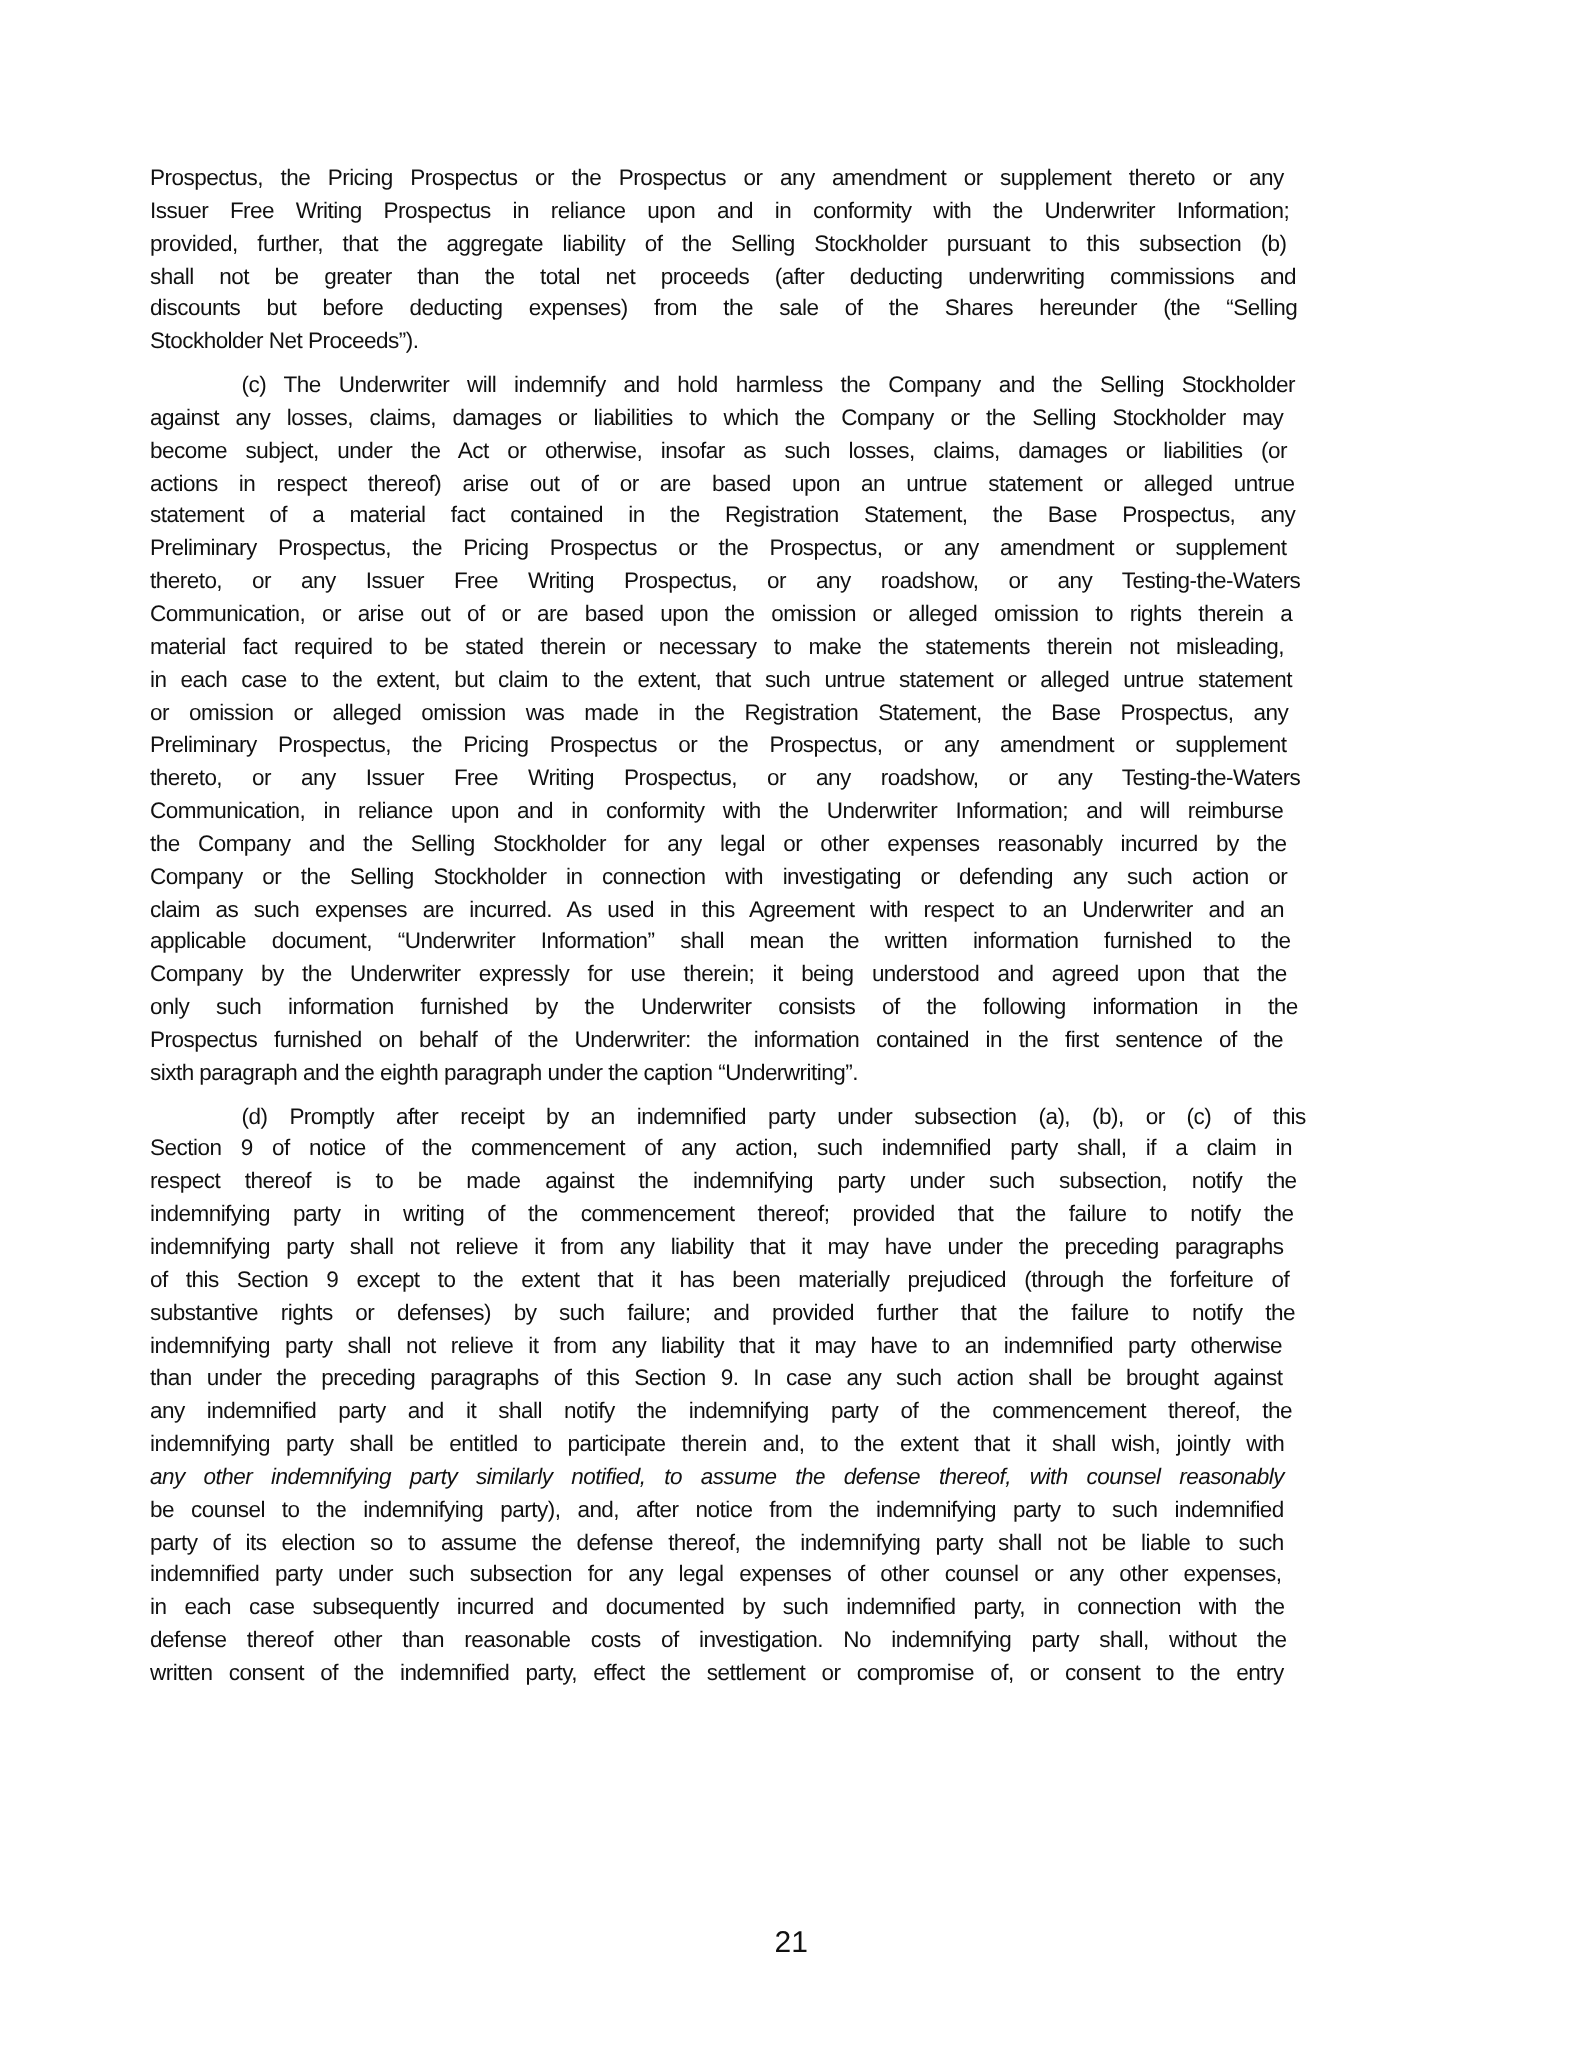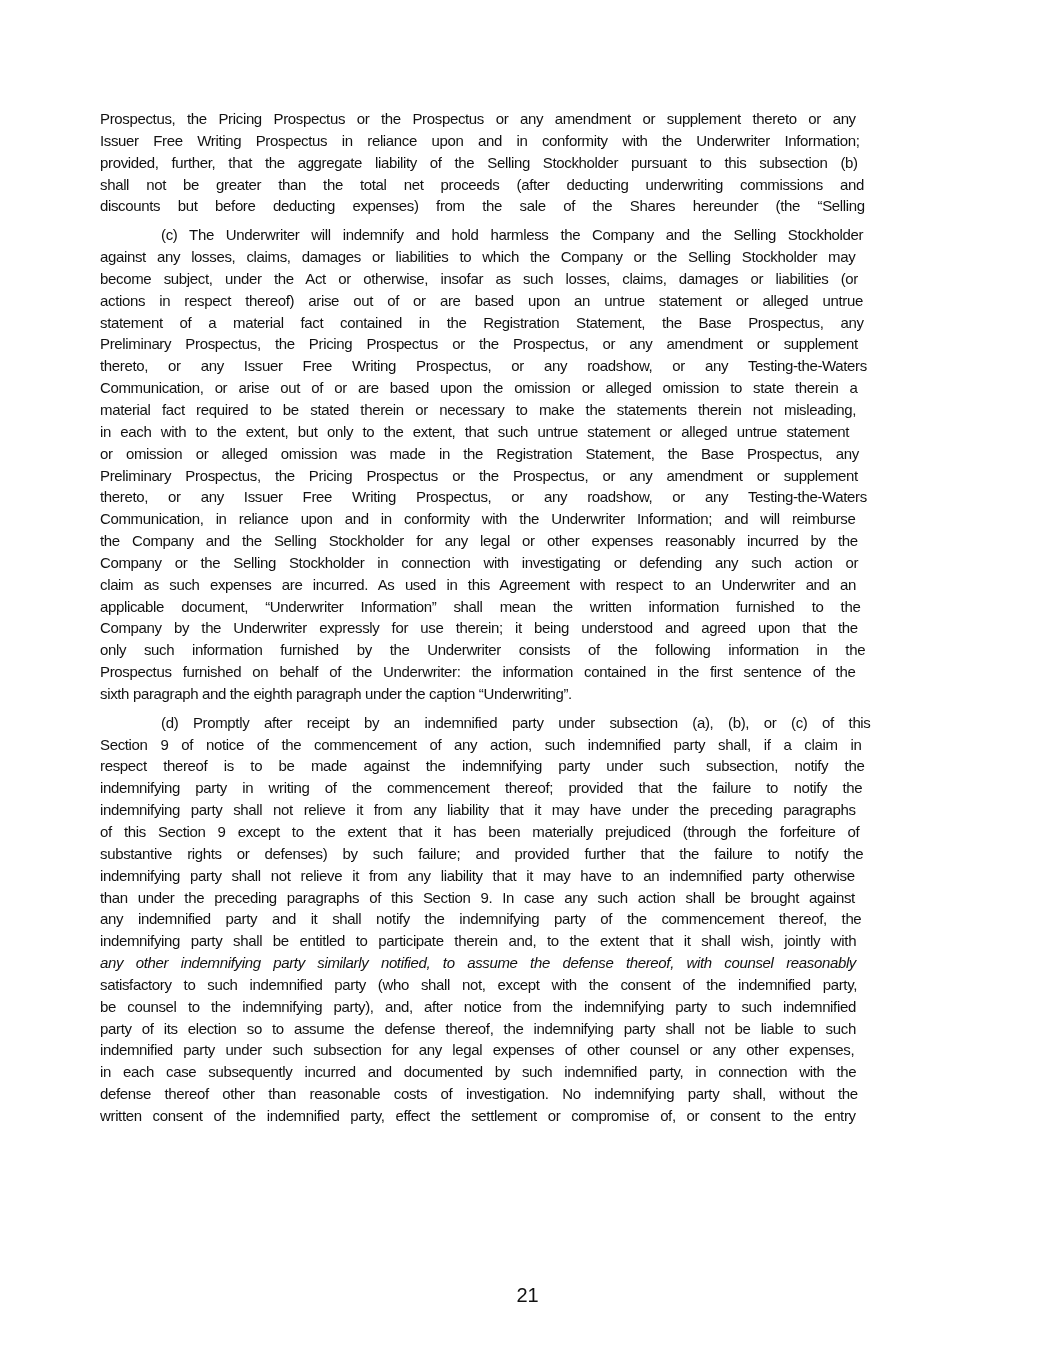--- a/index.html
+++ b/index.html
@@ -27,32 +27,33 @@
 </head>
 <body>
 
 <div class="page">
   <div class="para">
       <span class="line" style="word-spacing: 7.83705px; text-align: left; text-align-last: left;">Prospectus, the Pricing Prospectus or the Prospectus or any amendment or supplement thereto or any</span>
       <span class="line" style="word-spacing: 10.7007px; text-align: left; text-align-last: left;">Issuer Free Writing Prospectus in reliance upon and in conformity with the Underwriter Information;</span>
       <span class="line" style="word-spacing: 9.125px; text-align: left; text-align-last: left;">provided, further, that the aggregate liability of the Selling Stockholder pursuant to this subsection (b)</span>
       <span class="line" style="word-spacing: 13.2524px; text-align: left; text-align-last: left;">shall not be greater than the total net proceeds (after deducting underwriting commissions and</span>
       <span class="line" style="word-spacing: 13.7115px; text-align: left; text-align-last: left;">discounts but before deducting expenses) from the sale of the Shares hereunder (the “Selling</span>
+      <span class="line last">Stockholder Net Proceeds”).</span>
     </div>
   <div class="para">
       <span class="line indent" style="word-spacing: 8.09495px; text-align: left; text-align-last: left;">(c) The Underwriter will indemnify and hold harmless the Company and the Selling Stockholder</span>
       <span class="line" style="word-spacing: 7.21875px; text-align: left; text-align-last: left;">against any losses, claims, damages or liabilities to which the Company or the Selling Stockholder may</span>
       <span class="line" style="word-spacing: 8.55729px; text-align: left; text-align-last: left;">become subject, under the Act or otherwise, insofar as such losses, claims, damages or liabilities (or</span>
       <span class="line" style="word-spacing: 10.332px; text-align: left; text-align-last: left;">actions in respect thereof) arise out of or are based upon an untrue statement or alleged untrue</span>
       <span class="line" style="word-spacing: 13.0337px; text-align: left; text-align-last: left;">statement of a material fact contained in the Registration Statement, the Base Prospectus, any</span>
       <span class="line" style="word-spacing: 10.362px; text-align: left; text-align-last: left;">Preliminary Prospectus, the Pricing Prospectus or the Prospectus, or any amendment or supplement</span>
       <span class="line" style="word-spacing: 16.1862px; text-align: left; text-align-last: left;">thereto, or any Issuer Free Writing Prospectus, or any roadshow, or any Testing-the-Waters</span>
-      <span class="line" style="word-spacing: 7.33732px; text-align: left; text-align-last: left;">Communication, or arise out of or are based upon the omission or alleged omission to state therein a</span>
+      <span class="line" style="word-spacing: 7.33732px; text-align: left; text-align-last: left;">Communication, or arise out of or are based upon the omission or alleged omission to rights therein a</span>
       <span class="line" style="word-spacing: 7.55833px; text-align: left; text-align-last: left;">material fact required to be stated therein or necessary to make the statements therein not misleading,</span>
-      <span class="line" style="word-spacing: 5.55642px; text-align: left; text-align-last: left;">in each with to the extent, but only to the extent, that such untrue statement or alleged untrue statement</span>
+      <span class="line" style="word-spacing: 5.55642px; text-align: left; text-align-last: left;">in each case to the extent, but claim to the extent, that such untrue statement or alleged untrue statement</span>
       <span class="line" style="word-spacing: 9.4933px; text-align: left; text-align-last: left;">or omission or alleged omission was made in the Registration Statement, the Base Prospectus, any</span>
       <span class="line" style="word-spacing: 10.362px; text-align: left; text-align-last: left;">Preliminary Prospectus, the Pricing Prospectus or the Prospectus, or any amendment or supplement</span>
       <span class="line" style="word-spacing: 16.1862px; text-align: left; text-align-last: left;">thereto, or any Issuer Free Writing Prospectus, or any roadshow, or any Testing-the-Waters</span>
       <span class="line" style="word-spacing: 8.33173px; text-align: left; text-align-last: left;">Communication, in reliance upon and in conformity with the Underwriter Information; and will reimburse</span>
       <span class="line" style="word-spacing: 8.32917px; text-align: left; text-align-last: left;">the Company and the Selling Stockholder for any legal or other expenses reasonably incurred by the</span>
       <span class="line" style="word-spacing: 9.22321px; text-align: left; text-align-last: left;">Company or the Selling Stockholder in connection with investigating or defending any such action or</span>
       <span class="line" style="word-spacing: 6.60754px; text-align: left; text-align-last: left;">claim as such expenses are incurred.  As used in this Agreement with respect to an Underwriter and an</span>
       <span class="line" style="word-spacing: 13.277px; text-align: left; text-align-last: left;">applicable document, “Underwriter Information” shall mean the written information furnished to the</span>
       <span class="line" style="word-spacing: 8.39375px; text-align: left; text-align-last: left;">Company by the Underwriter expressly for use therein; it being understood and agreed upon that the</span>
       <span class="line" style="word-spacing: 14.0192px; text-align: left; text-align-last: left;">only such information furnished by the Underwriter consists of the following information in the</span>
@@ -65,21 +66,20 @@
       <span class="line" style="word-spacing: 12.5792px; text-align: left; text-align-last: left;">respect thereof is to be made against the indemnifying party under such subsection, notify the</span>
       <span class="line" style="word-spacing: 11.5212px; text-align: left; text-align-last: left;">indemnifying party in writing of the commencement thereof; provided that the failure to notify the</span>
       <span class="line" style="word-spacing: 6.97168px; text-align: left; text-align-last: left;">indemnifying party shall not relieve it from any liability that it may have under the preceding paragraphs</span>
       <span class="line" style="word-spacing: 8.26011px; text-align: left; text-align-last: left;">of this Section 9 except to the extent that it has been materially prejudiced (through the forfeiture of</span>
       <span class="line" style="word-spacing: 11.3083px; text-align: left; text-align-last: left;">substantive rights or defenses) by such failure; and provided further that the failure to notify the</span>
       <span class="line" style="word-spacing: 6.17647px; text-align: left; text-align-last: left;">indemnifying party shall not relieve it from any liability that it may have to an indemnified party otherwise</span>
       <span class="line" style="word-spacing: 6.15717px; text-align: left; text-align-last: left;">than under the preceding paragraphs of this Section 9.  In case any such action shall be brought against</span>
       <span class="line" style="word-spacing: 10.9498px; text-align: left; text-align-last: left;">any indemnified party and it shall notify the indemnifying party of the commencement thereof, the</span>
       <span class="line" style="word-spacing: 6.88879px; text-align: left; text-align-last: left;">indemnifying party shall be entitled to participate therein and, to the extent that it shall wish, jointly with</span>
       <span class="line" style="word-spacing: 8.71995px; text-align: left; text-align-last: left; font-style: italic;">any other indemnifying party similarly notified, to assume the defense thereof, with counsel reasonably</span>
-      <span class="line" style="word-spacing: 8.1125px; text-align: left; text-align-last: left;">satisfactory to such indemnified party (who shall not, except with the consent of the indemnified party,</span>
       <span class="line" style="word-spacing: 7.51667px; text-align: left; text-align-last: left;">be counsel to the indemnifying party), and, after notice from the indemnifying party to such indemnified</span>
       <span class="line" style="word-spacing: 6.30122px; text-align: right; text-align-last: left;">party of its election so to assume the defense thereof, the indemnifying party shall not be liable to such</span>
       <span class="line" style="word-spacing: 6.63958px; text-align: left; text-align-last: left;">indemnified party under such subsection for any legal expenses of other counsel or any other expenses,</span>
       <span class="line" style="word-spacing: 8.1529px; text-align: left; text-align-last: left;">in each case subsequently incurred and documented by such indemnified party, in connection with the</span>
       <span class="line" style="word-spacing: 9.71875px; text-align: left; text-align-last: left;">defense thereof other than reasonable costs of investigation.  No indemnifying party shall, without the</span>
       <span class="line" style="word-spacing: 6.99121px; text-align: right; text-align-last: left;">written consent of the indemnified party, effect the settlement or compromise of, or consent to the entry</span>
     </div>
 </div>
 
 <div class="page-number">21</div>

